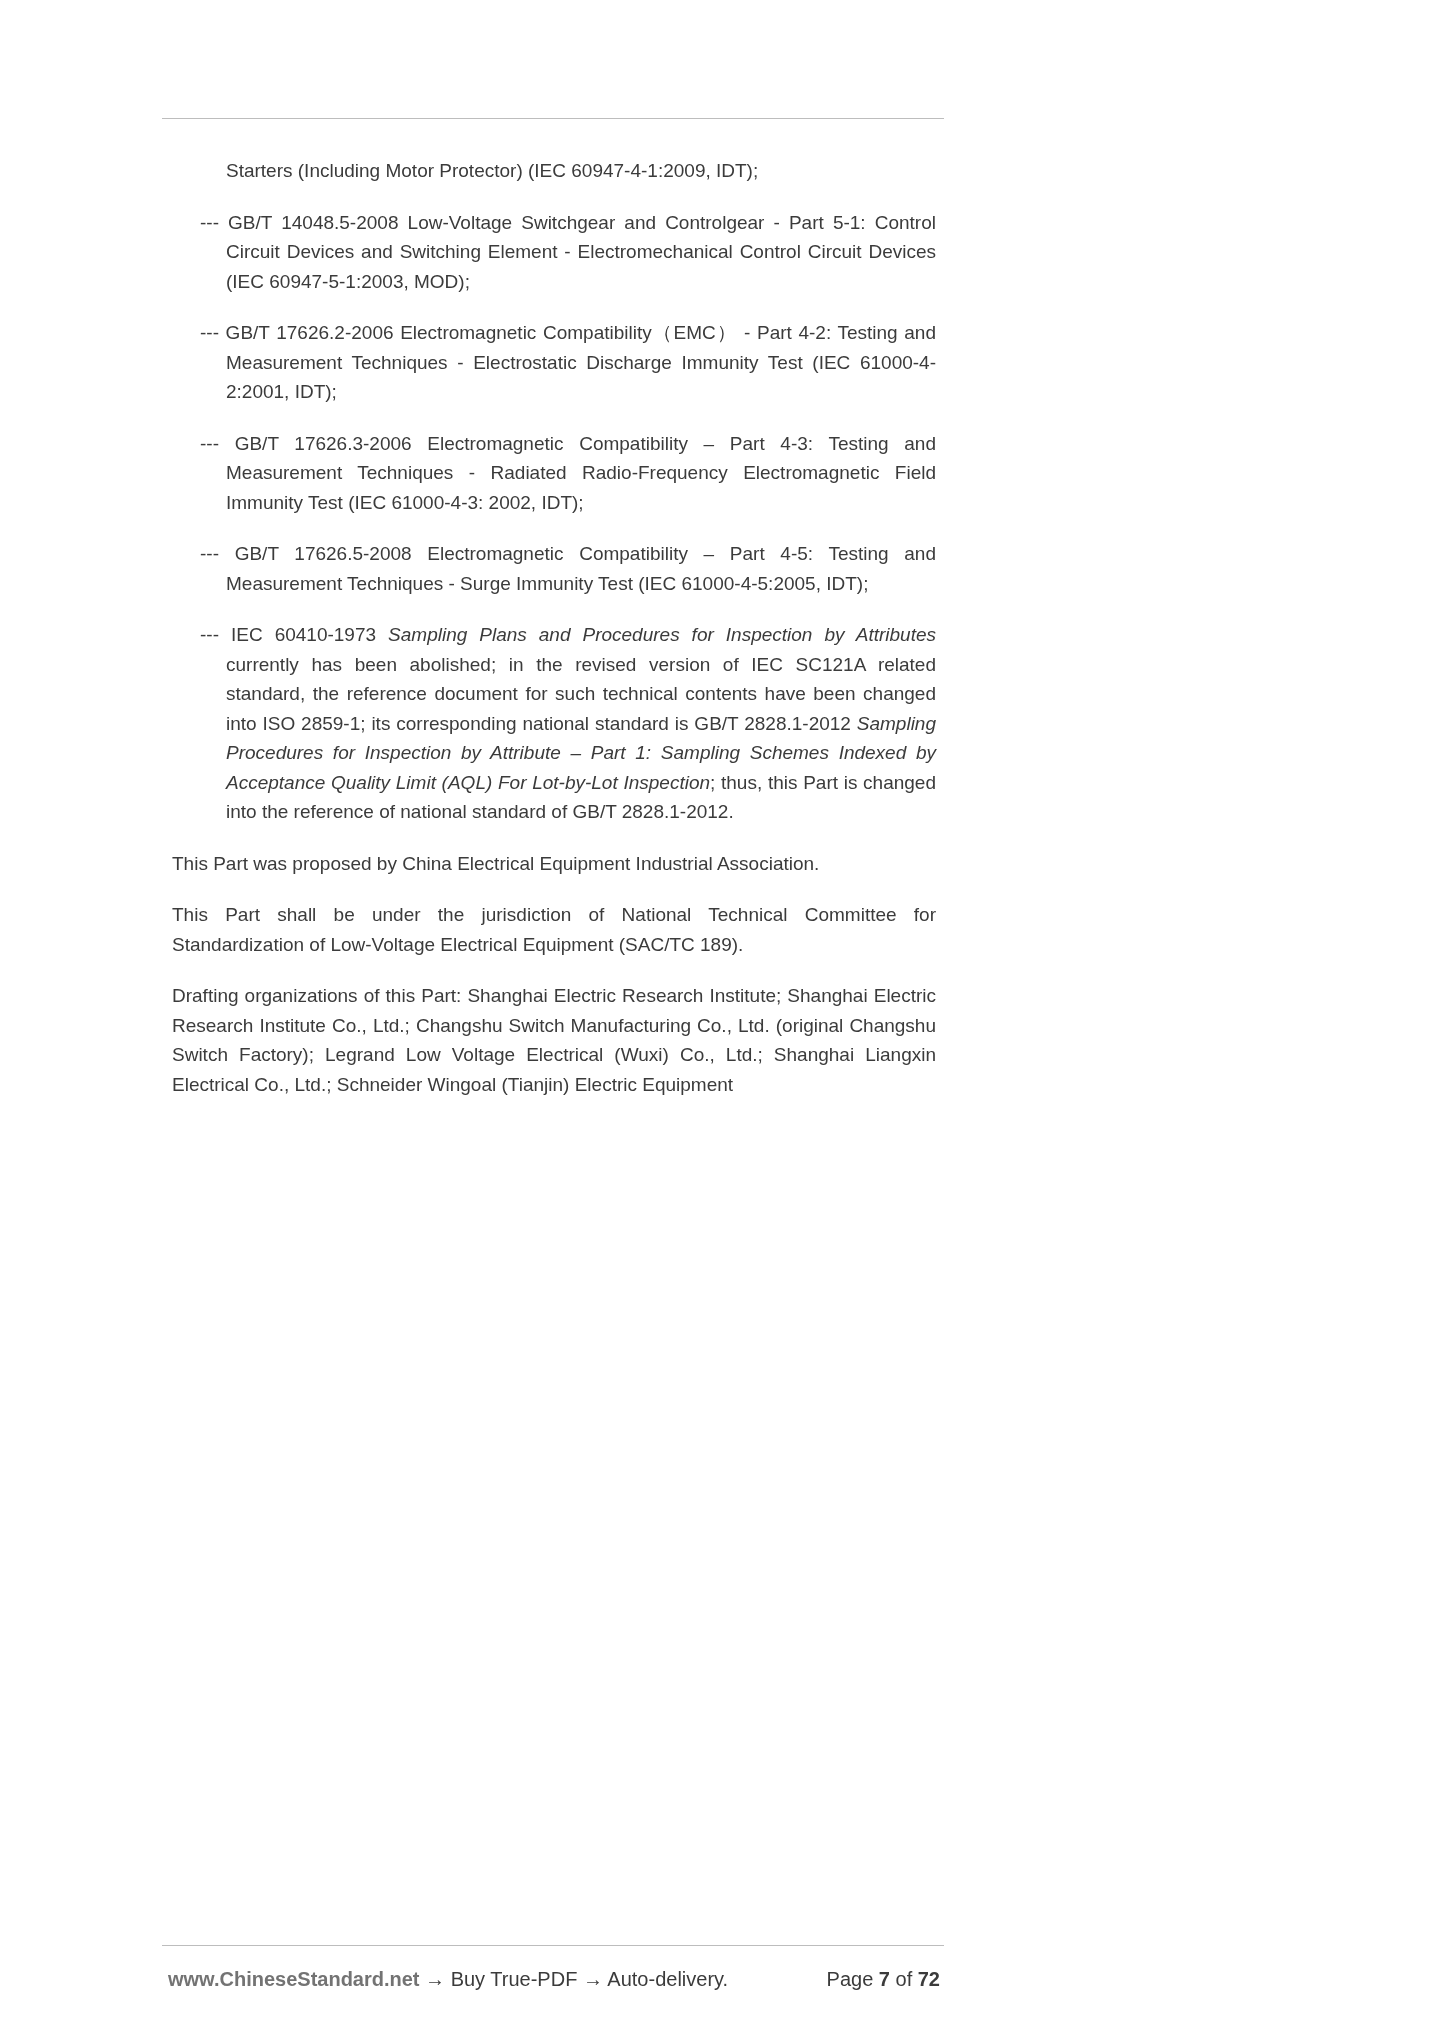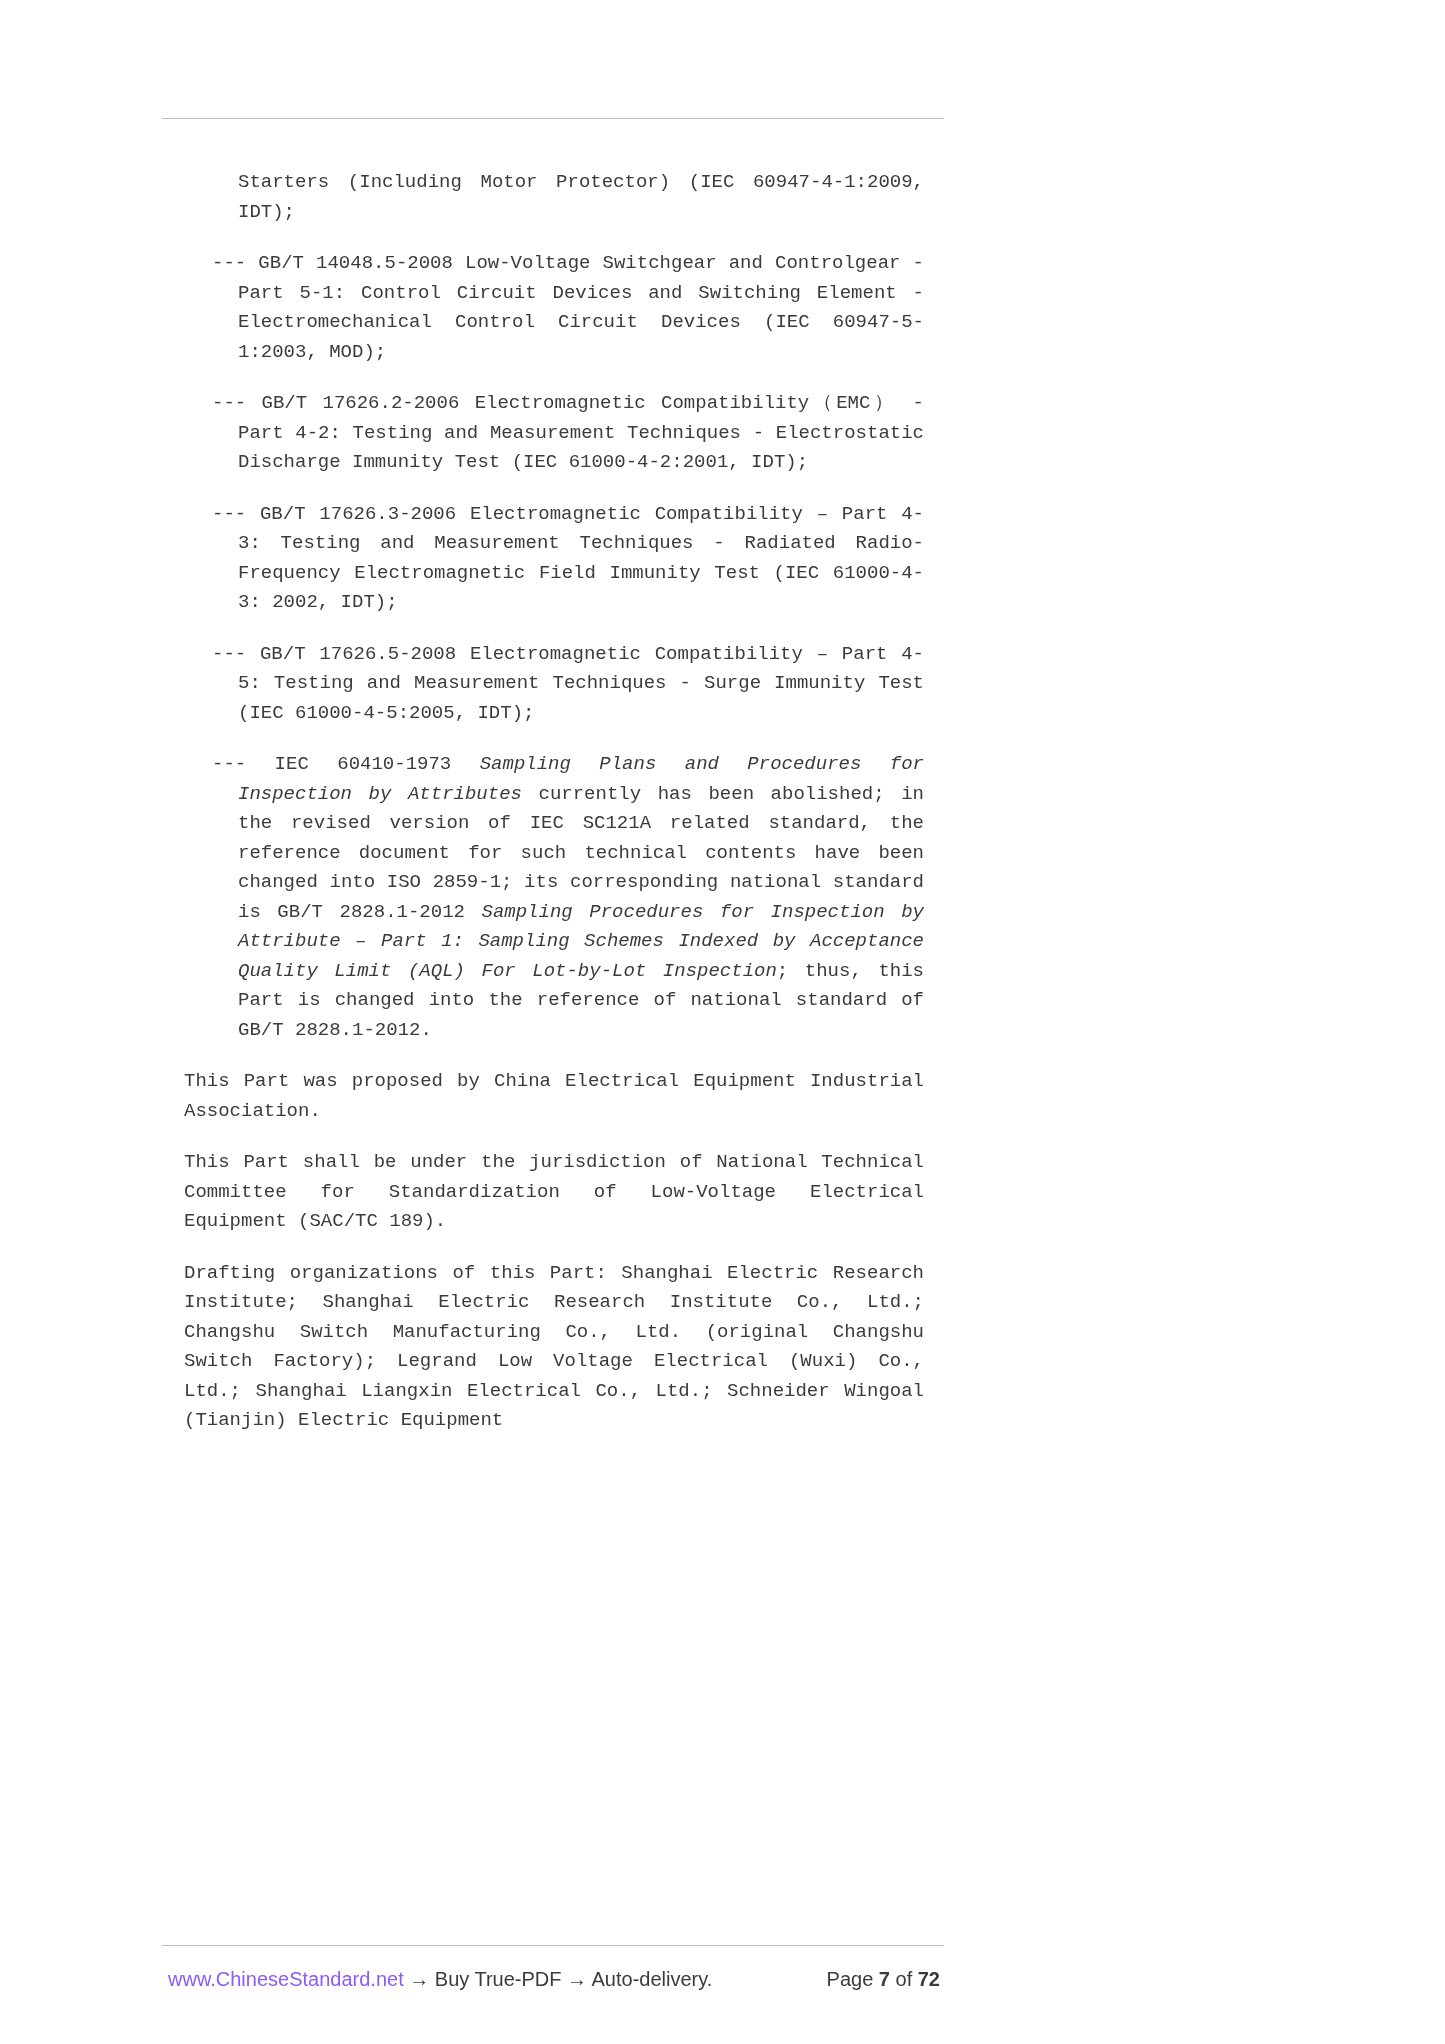--- a/index.html
+++ b/index.html
@@ -49,21 +49,21 @@
     position: absolute;
     left: 168px;
     top: 118px;
     width: 772px;
     padding-top: 34px;
     font-size: 19px;
     line-height: 29.5px;
     text-align: justify;
     color: #3b3b3b;
   }
-  .content p { margin: 16px; font-family: Liberation Mono, monospace; }
+  .content p { margin: 4px; }
   .content p + p { margin-top: 22px; }
   .cont-line {
     padding-left: 54px;
   }
   .ref {
     padding-left: 54px;
     text-indent: -26px;
   }
   .it { font-style: italic; }
   
@@ -81,23 +81,24 @@
     left: 168px;
     top: 1968px;
     width: 772px;
     display: flex;
     justify-content: space-between;
     align-items: baseline;
     font-size: 20px;
     color: #3b3b3b;
   }
   .f-link {
-    color: #8b5cf6;
+    color: #737373;
     text-decoration: none;
     cursor: pointer;
+    font-weight: bold;
   }
   .f-bold { font-weight: bold; }
 </style>
 </head>
 <body>
 
 <div class="page">
 
   <hr class="hdr-rule">
 

